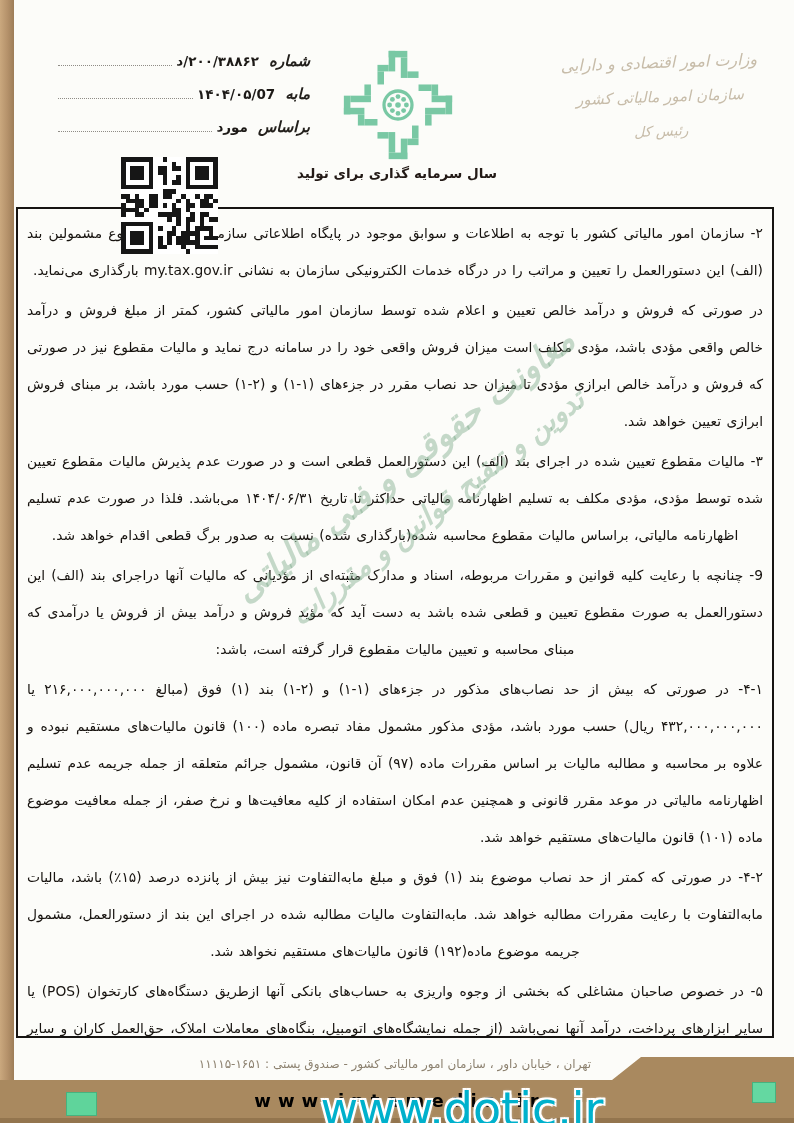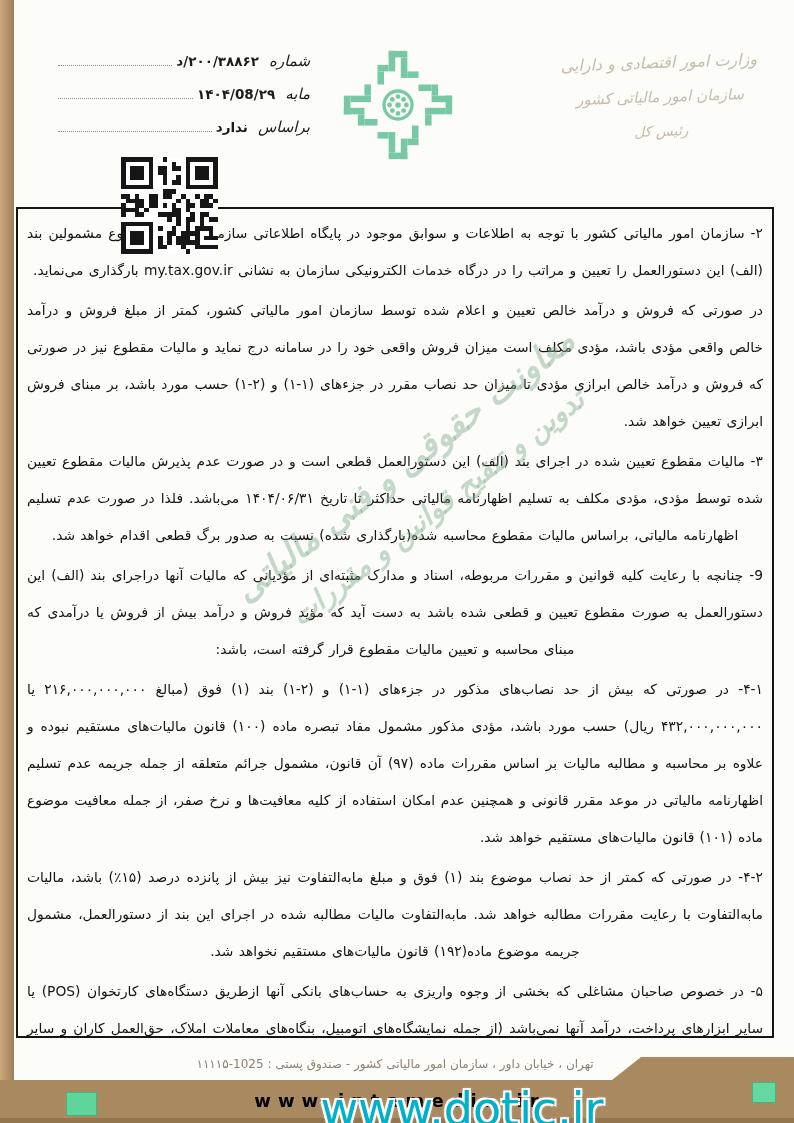--- a/index.html
+++ b/index.html
@@ -7,21 +7,21 @@
         overflow:hidden;font-family:"DejaVu Sans",sans-serif;}
   
   .edge-left{position:absolute;left:0;top:0;width:14px;height:1123px;
              background:linear-gradient(90deg,#caa87e 0%,#b4916a 55%,#9d7d58 100%);}
   .footer-band{position:absolute;left:0;top:1055px;width:794px;height:68px;background:#a9895f;
                clip-path:polygon(0 25px,612px 25px,641px 2px,794px 2px,794px 68px,0 68px);}
   .footer-band-inner{position:absolute;left:0;top:1118px;width:794px;height:5px;background:#93754e;}
   
   .meta{position:absolute;top:52px;left:58px;width:252px;direction:rtl;}
   .meta-row{display:flex;align-items:flex-end;margin-bottom:15px;}
-  .meta-label{font-weight:normal;font-style:italic;font-size:15px;color:#23201c;white-space:nowrap;margin-left:6px;}
+  .meta-label{font-weight:bold;font-style:italic;font-size:15px;color:#23201c;white-space:nowrap;margin-left:6px;}
   .meta-value{font-weight:bold;font-size:13.5px;color:#1d1a17;white-space:nowrap;padding:0 4px 1px 4px;}
   .meta-dots{flex:1;border-bottom:1.3px dotted #8f8c86;margin-bottom:4px;min-width:18px;}
   
   .ministry{position:absolute;top:46px;left:535px;width:250px;text-align:center;
             color:#c7bca9;font-style:italic;transform:rotate(-2deg);direction:rtl;}
   .ministry div{white-space:nowrap;}
   .ministry .m1{font-size:16px;line-height:34px;}
   .ministry .m2{font-size:15px;line-height:34px;}
   .ministry .m3{font-size:14px;line-height:34px;}
   
@@ -65,26 +65,26 @@
   <div class="footer-band-inner"></div>
 
   <div class="meta">
     <div class="meta-row">
       <span class="meta-label">شماره</span>
       <span class="meta-value">۲۰۰/۳۸۸۶۲/د</span>
       <span class="meta-dots"></span>
     </div>
     <div class="meta-row">
       <span class="meta-label">مابه</span>
-      <span class="meta-value">۱۴۰۴/08/۲۹</span>
+      <span class="meta-value">۱۴۰۴/۰۵/07</span>
       <span class="meta-dots"></span>
     </div>
     <div class="meta-row">
       <span class="meta-label">براساس</span>
-      <span class="meta-value">ندارد</span>
+      <span class="meta-value">مورد</span>
       <span class="meta-dots"></span>
     </div>
   </div>
 
   <div class="ministry">
     <div class="m1">وزارت امور اقتصادی و دارایی</div>
     <div class="m2">سازمان امور مالیاتی کشور</div>
     <div class="m3">رئیس کل</div>
   </div>
 
@@ -110,20 +110,21 @@
         <circle cx="51" cy="60" r="2.6"></circle>
           <circle cx="69" cy="60" r="2.6"></circle>
         <circle cx="54" cy="54" r="2.6"></circle>
           <circle cx="66" cy="54" r="2.6"></circle>
         <circle cx="54" cy="66" r="2.6"></circle>
           <circle cx="66" cy="66" r="2.6"></circle>
         <circle cx="60" cy="60" r="3"></circle>
       </g>
     </svg>
   </div>
+  <div class="slogan">سال سرمایه گذاری برای تولید</div>
 
   <svg class="qr" id="qr-svg" viewBox="0 0 21 21" shape-rendering="crispEdges">
       <rect width="21" height="21" fill="#fff"></rect>
       <rect x="9" y="0" width="1" height="1" fill="#161616"></rect>
       <rect x="11" y="1" width="1" height="1" fill="#161616"></rect>
       <rect x="8" y="2" width="1" height="1" fill="#161616"></rect>
       <rect x="9" y="2" width="1" height="1" fill="#161616"></rect>
       <rect x="11" y="2" width="1" height="1" fill="#161616"></rect>
       <rect x="12" y="2" width="1" height="1" fill="#161616"></rect>
       <rect x="8" y="3" width="1" height="1" fill="#161616"></rect>
@@ -257,19 +258,19 @@
     <p>۴-۱- در صورتی که بیش از حد نصاب‌های مذکور در جزءهای (۱-۱) و (۲-۱) بند (۱) فوق (مبالغ ۲۱۶,۰۰۰,۰۰۰,۰۰۰ یا ۴۳۲,۰۰۰,۰۰۰,۰۰۰ ریال) حسب مورد باشد، مؤدی مذکور مشمول مفاد تبصره ماده (۱۰۰) قانون مالیات‌های مستقیم نبوده و علاوه بر محاسبه و مطالبه مالیات بر اساس مقررات ماده (۹۷) آن قانون، مشمول جرائم متعلقه از جمله جریمه عدم تسلیم اظهارنامه مالیاتی در موعد مقرر قانونی و همچنین عدم امکان استفاده از کلیه معافیت‌ها و نرخ صفر، از جمله معافیت موضوع ماده (۱۰۱) قانون مالیات‌های مستقیم خواهد شد.</p>
     <p class="center-last">۴-۲- در صورتی که کمتر از حد نصاب موضوع بند (۱) فوق و مبلغ مابه‌التفاوت نیز بیش از پانزده درصد (۱۵٪) باشد، مالیات مابه‌التفاوت با رعایت مقررات مطالبه خواهد شد. مابه‌التفاوت مالیات مطالبه شده در اجرای این بند از دستورالعمل، مشمول جریمه موضوع ماده(۱۹۲) قانون مالیات‌های مستقیم نخواهد شد.</p>
     <p>۵- در خصوص صاحبان مشاغلی که بخشی از وجوه واریزی به حساب‌های بانکی آنها ازطریق دستگاه‌های کارتخوان (POS) یا سایر ابزارهای پرداخت، درآمد آنها نمی‌باشد (از جمله نمایشگاه‌های اتومبیل، بنگاه‌های معاملات املاک، حق‌العمل کاران و سایر مشاغل مشابه)، این موضوع درتعیین مالیات مقطوع آنها لحاظ خواهد شد.</p>
   </div>
 
   <div class="stamp">
     <div class="s1">معاونت حقوقی و فنی مالیاتی</div>
     <div class="s2">تدوین و تنقیح قوانین و مقررات</div>
   </div>
 
-  <div class="addr">تهران ، خیابان داور ، سازمان امور مالیاتی کشور - صندوق پستی : 1025-۱۱۱۱۵</div>
+  <div class="addr">تهران ، خیابان داور ، سازمان امور مالیاتی کشور - صندوق پستی : ۱۶۵۱-۱۱۱۱۵</div>
   <div class="site">www.intamedia.ir</div>
   <div class="sq sq-left"></div>
   <div class="sq sq-right"></div>
   <div class="dotic">www.dotic.ir</div>
 
 </div>
 
 </body></html>

